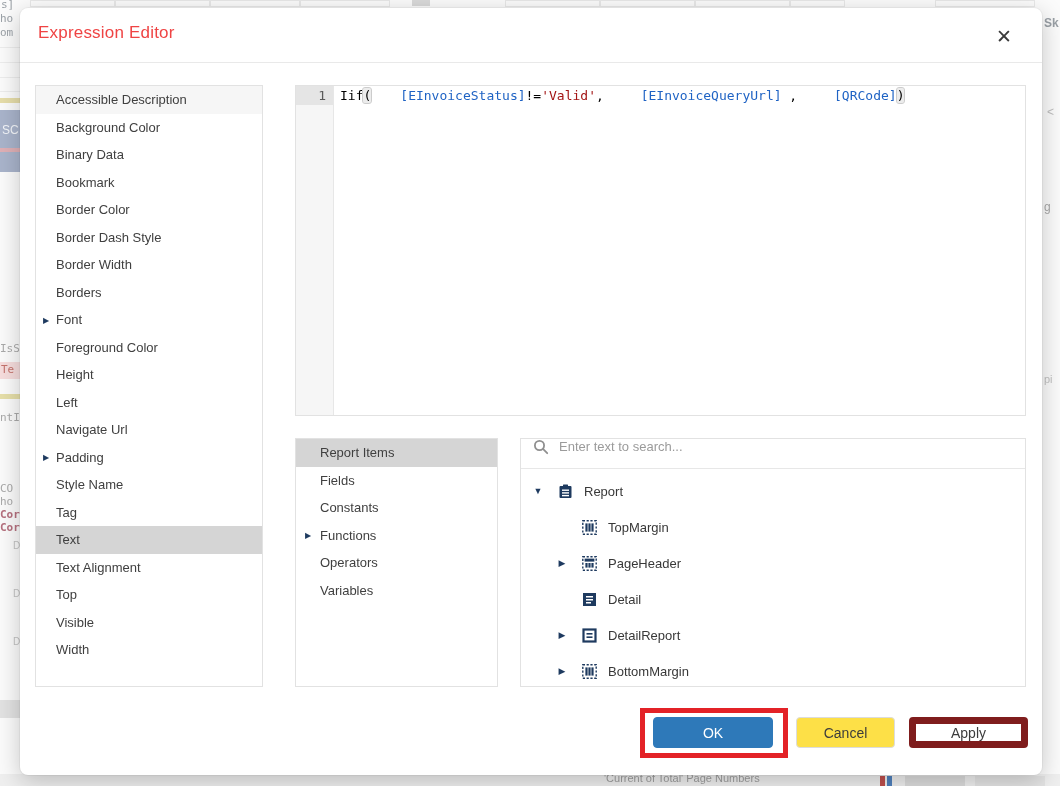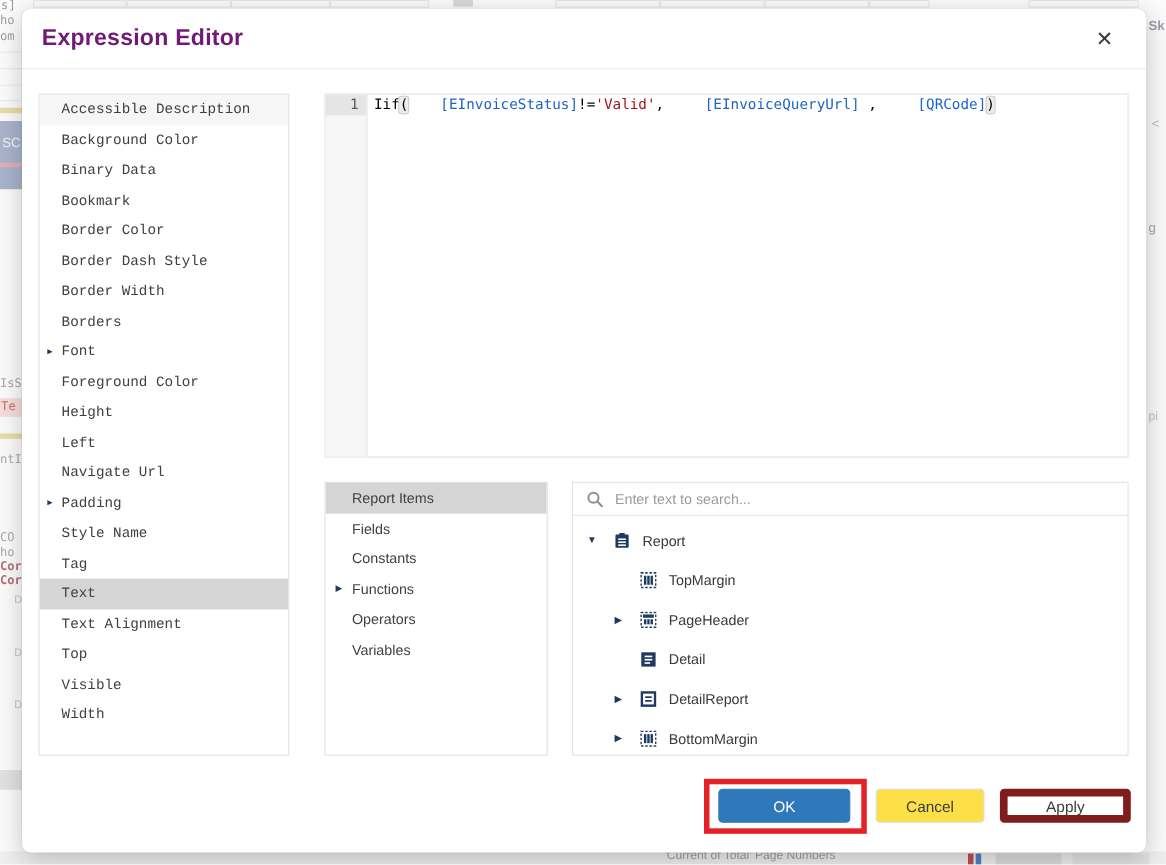--- a/index.html
+++ b/index.html
@@ -9,30 +9,30 @@
 
   
   .backdrop { position:absolute; inset:0; background:#fbfbfb; }
   .frag { position:absolute; white-space:nowrap; line-height:1.1; }
   .blk { position:absolute; }
 
   
   .modal { position:absolute; left:20px; top:8px; width:1022px; height:767px;
            background:#fff; border-radius:8px;
            box-shadow:0 6px 24px rgba(0,0,0,.22), 0 0 0 1px rgba(0,0,0,.04); }
-  .modal-title { position:absolute; left:18px; top:15px; font-size:21px; color:#701a75;
-                 font-weight:700; letter-spacing:.2px; }
+  .modal-title { position:absolute; left:18px; top:15px; font-size:17px; color:#ef4444;
+                 font-weight:400; letter-spacing:.2px; }
   .modal-close { position:absolute; right:24px; top:14px; width:28px; height:28px;
                  font-size:19px; color:#3a3a3a; display:flex; align-items:center;
                  justify-content:center; cursor:pointer; }
   .header-sep { position:absolute; left:0; top:54px; width:100%; height:1px; background:#e9e9e9; }
 
   
   .props { position:absolute; left:15px; top:77px; width:228px; height:602px;
-           border:1px solid #e2e2e2; background:#fff; overflow:hidden;font-family:Liberation Mono, monospace; }
+           border:1px solid #e2e2e2; background:#fff; overflow:hidden; }
   .prow { position:relative; height:27.5px; display:flex; align-items:center;
           font-size:13px; color:#404040; cursor:pointer; }
   .prow .lbl { padding-left:20px; }
   .prow .arr { position:absolute; left:7px; top:50%; transform:translateY(-50%);
                font-size:8px; color:#1e3a5f; }
   .prow.subtle { background:#f6f6f6; }
   .prow.sel { background:#d5d5d5; }
 
   
   .editor { position:absolute; left:275px; top:77px; width:731px; height:331px;
@@ -55,21 +55,21 @@
           font-size:13px; color:#404040; cursor:pointer; }
   .crow .lbl { padding-left:24px; }
   .crow .arr { position:absolute; left:9px; top:50%; transform:translateY(-50%);
                font-size:8px; color:#1e3a5f; }
   .crow.sel { background:#d5d5d5; }
 
   
   .treepanel { position:absolute; left:500px; top:430px; width:506px; height:249px;
                border:1px solid #e2e2e2; background:#fff; }
   .search { height:30px; border-bottom:1px solid #e7e7e7; display:flex;
-            align-items:center; padding:0 10px 0 12px; }
+            align-items:flex-start; padding:0 10px 0 12px; }
   .search svg { flex:none; }
   .search input { flex:1; border:none; outline:none; font-size:13px; color:#333;
                   margin-left:10px; background:transparent;
                   font-family:"Liberation Sans", sans-serif; }
   .search input::placeholder { color:#9b9b9b; }
   .tree { padding-top:4px; }
   .trow { height:36px; display:flex; align-items:center; font-size:13px; color:#383838;
           cursor:pointer; }
   .trow .arr { width:14px; text-align:center; font-size:9px; color:#1e3a5f; flex:none; }
   .trow .ticon { width:15px; height:15px; margin:0 11px 0 13px; flex:none; }

